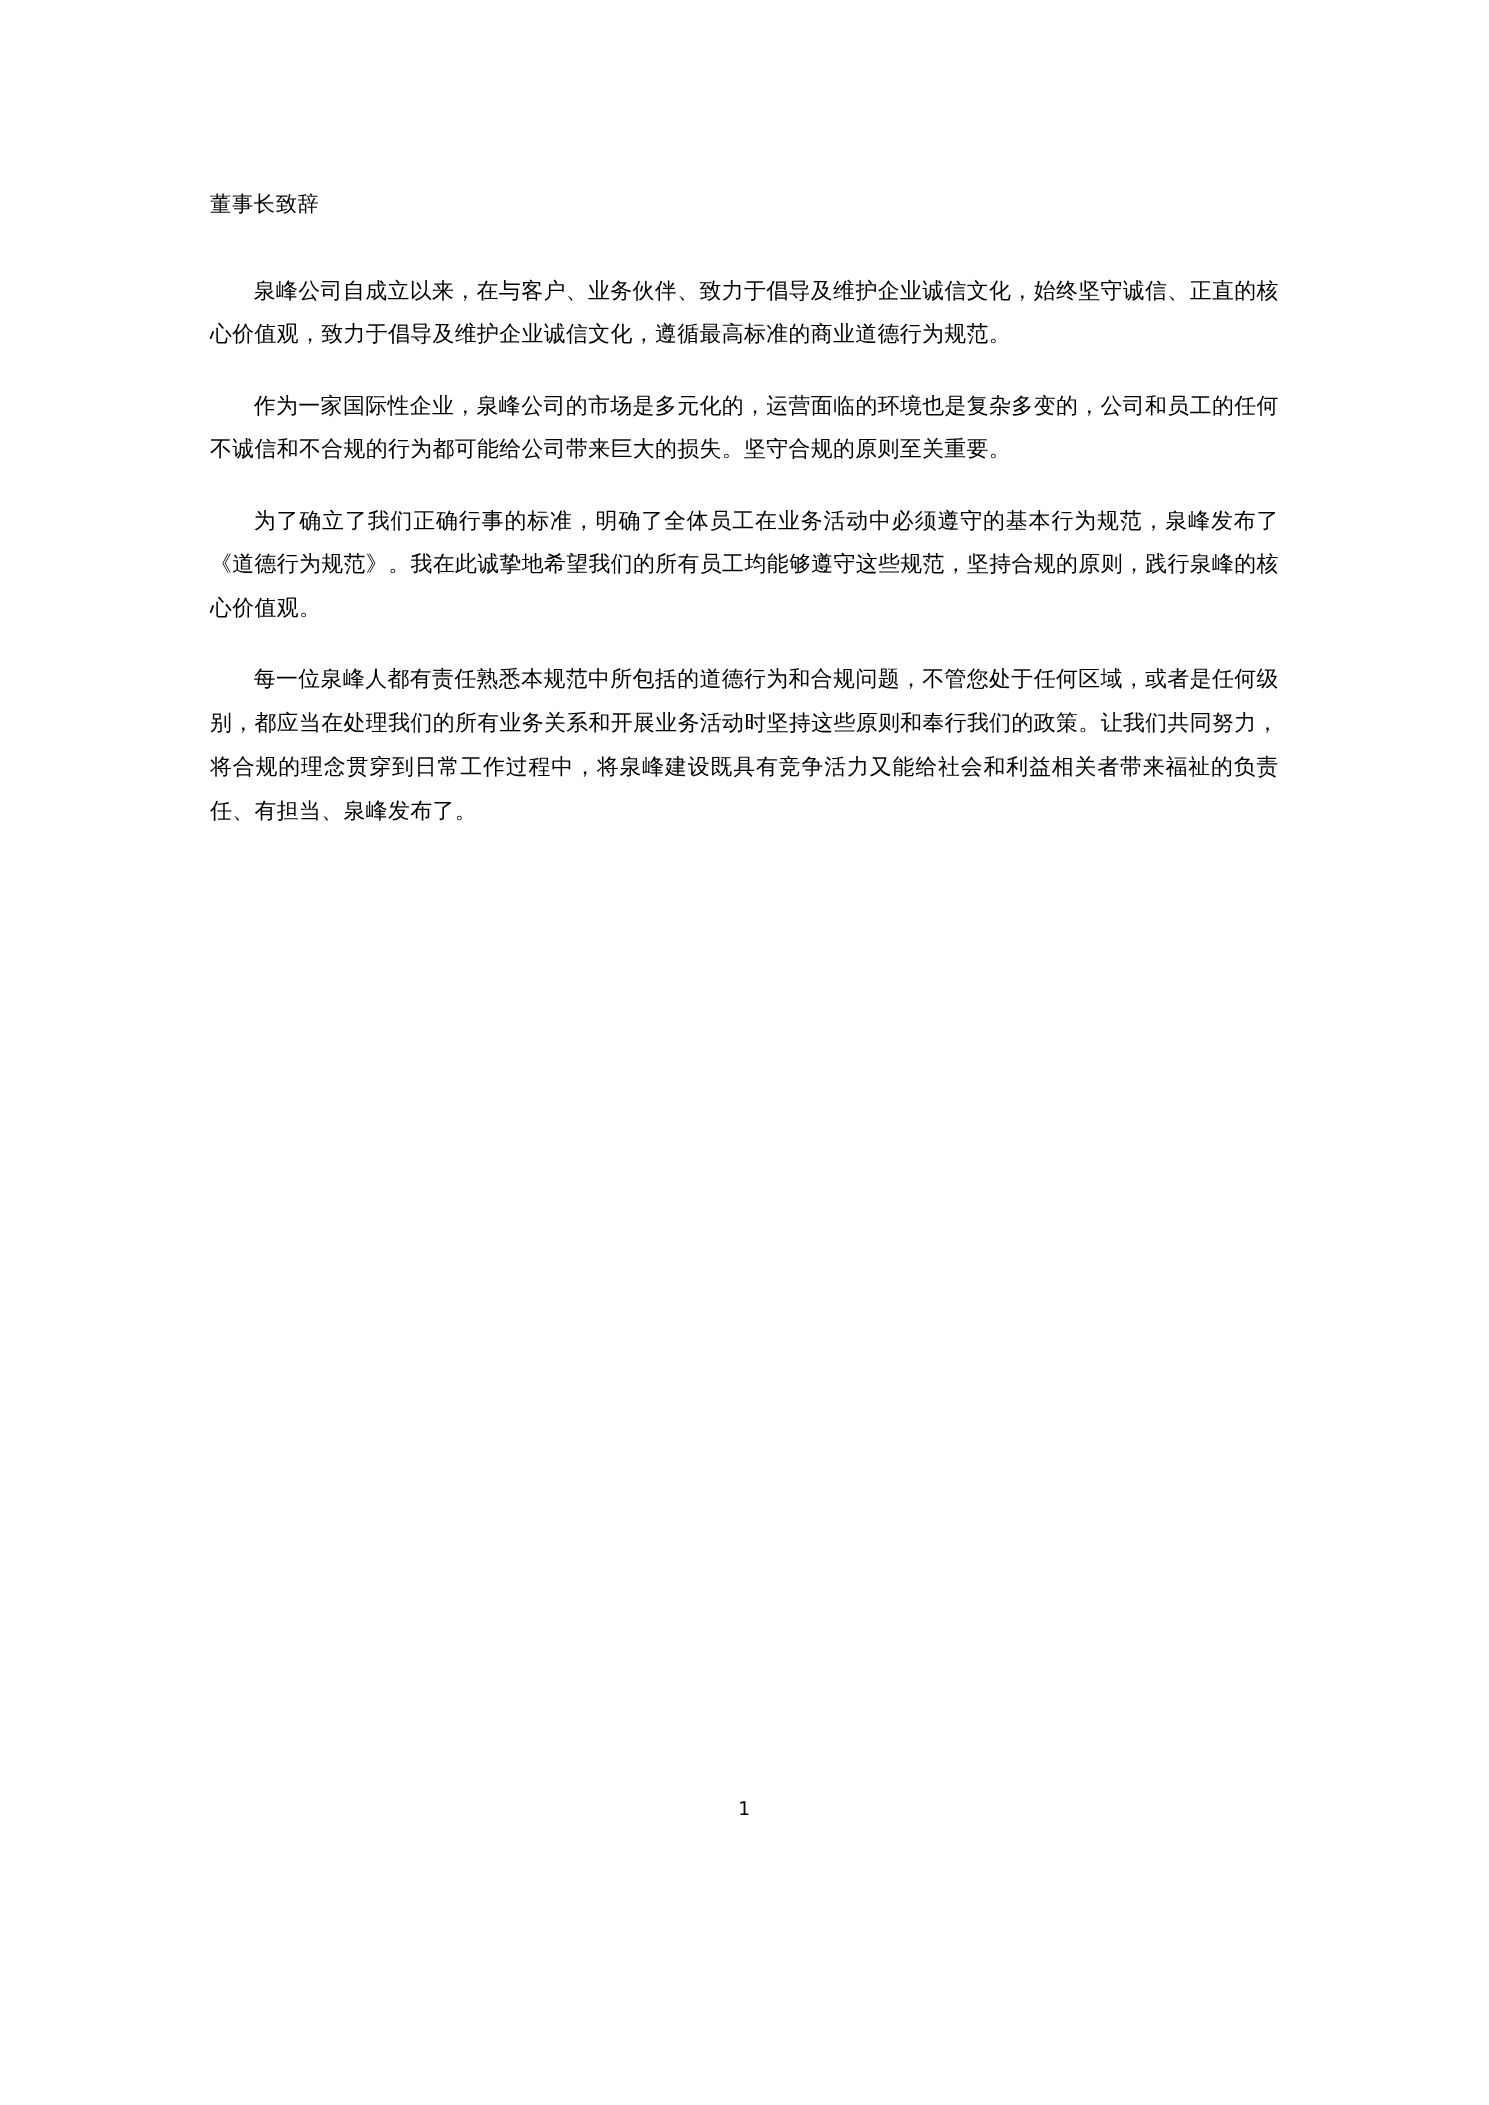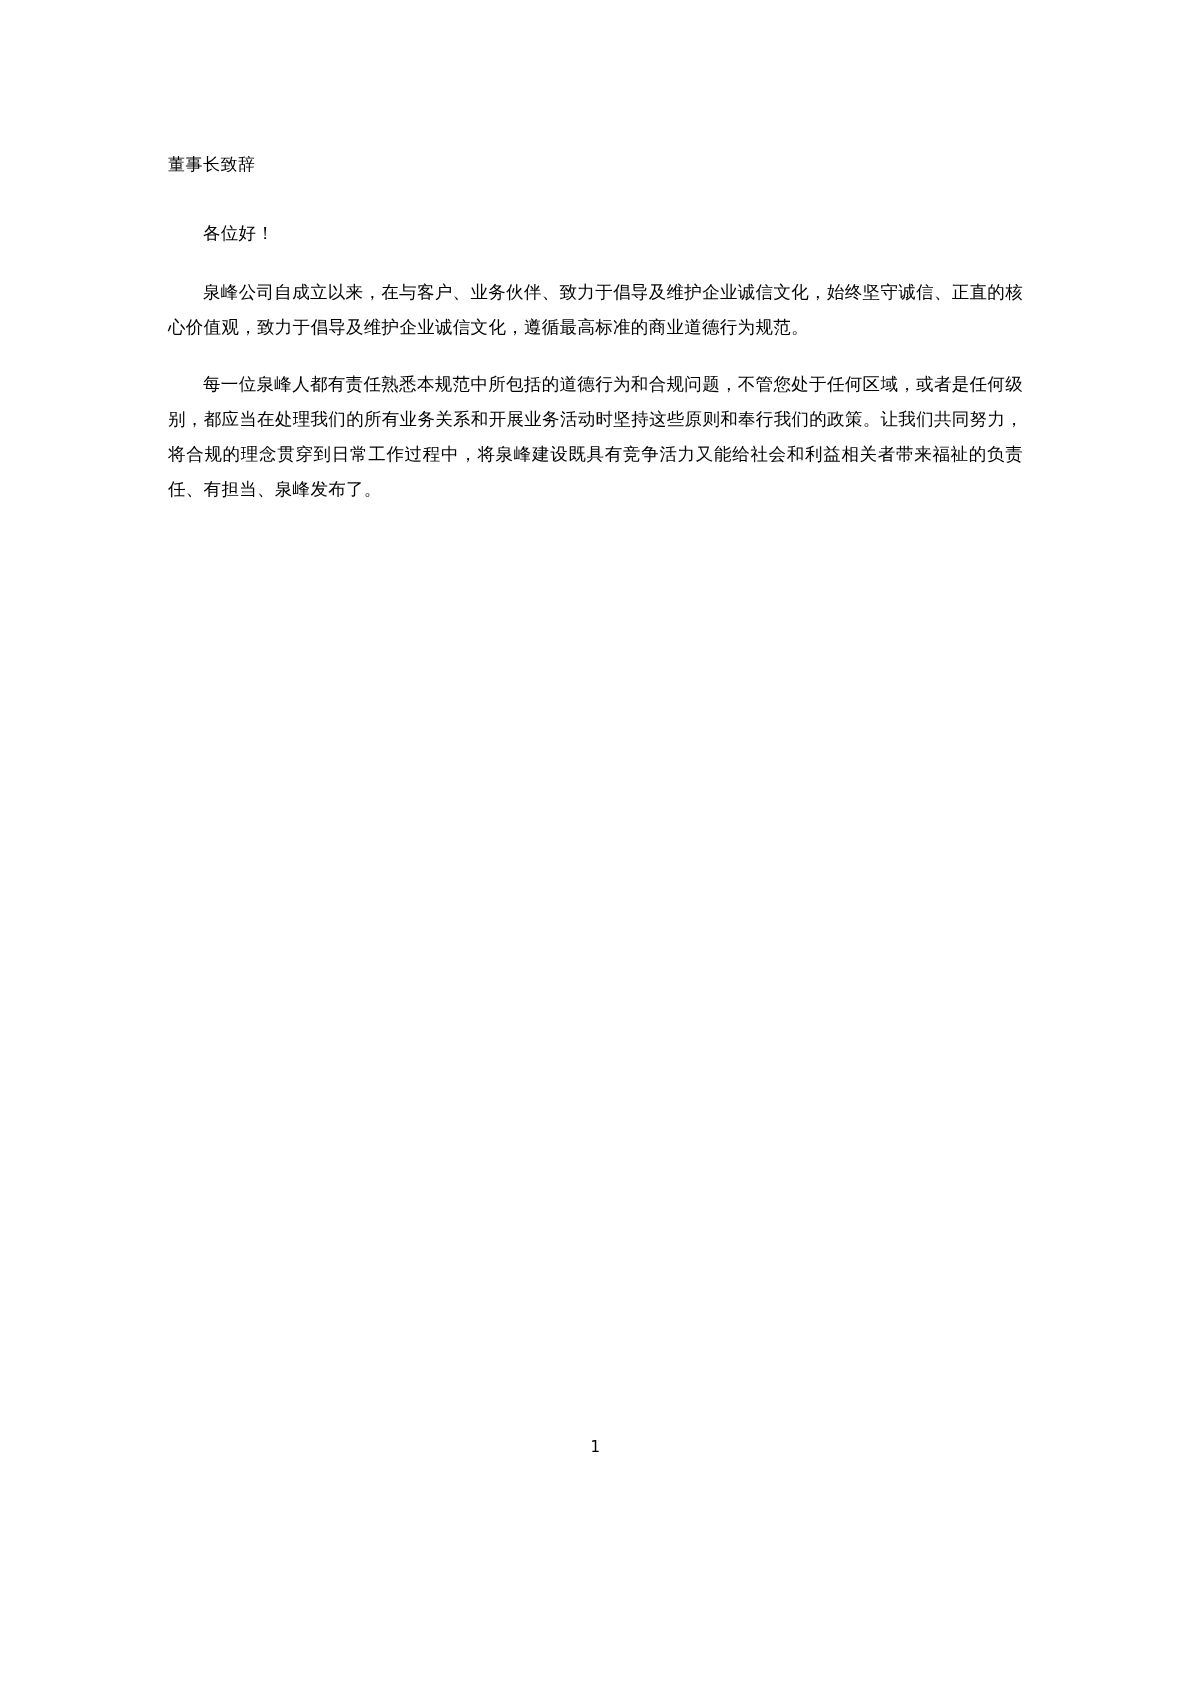--- a/index.html
+++ b/index.html
@@ -73,20 +73,21 @@
     letter-spacing: 0.3px;
   }
 </style>
 </head>
 <body>
 
 <div class="page">
 
   <h1 class="doc-title">董事长致辞</h1>
 
-  <p class="para greeting">各位好！</p>
   <p class="para">泉峰公司自成立以来，在与客户、业务伙伴、致力于倡导及维护企业诚信文化，始终坚守诚信、正直的核心价值观，致力于倡导及维护企业诚信文化，遵循最高标准的商业道德行为规范。</p>
+  <p class="para">作为一家国际性企业，泉峰公司的市场是多元化的，运营面临的环境也是复杂多变的，公司和员工的任何不诚信和不合规的行为都可能给公司带来巨大的损失。坚守合规的原则至关重要。</p>
+  <p class="para">为了确立了我们正确行事的标准，明确了全体员工在业务活动中必须遵守的基本行为规范，泉峰发布了《道德行为规范》。我在此诚挚地希望我们的所有员工均能够遵守这些规范，坚持合规的原则，践行泉峰的核心价值观。</p>
   <p class="para">每一位泉峰人都有责任熟悉本规范中所包括的道德行为和合规问题，不管您处于任何区域，或者是任何级别，都应当在处理我们的所有业务关系和开展业务活动时坚持这些原则和奉行我们的政策。让我们共同努力，将合规的理念贯穿到日常工作过程中，将泉峰建设既具有竞争活力又能给社会和利益相关者带来福祉的负责任、有担当、泉峰发布了。</p>
 
 
   <div class="page-number">1</div>
 
 </div>
 
 </body></html>

